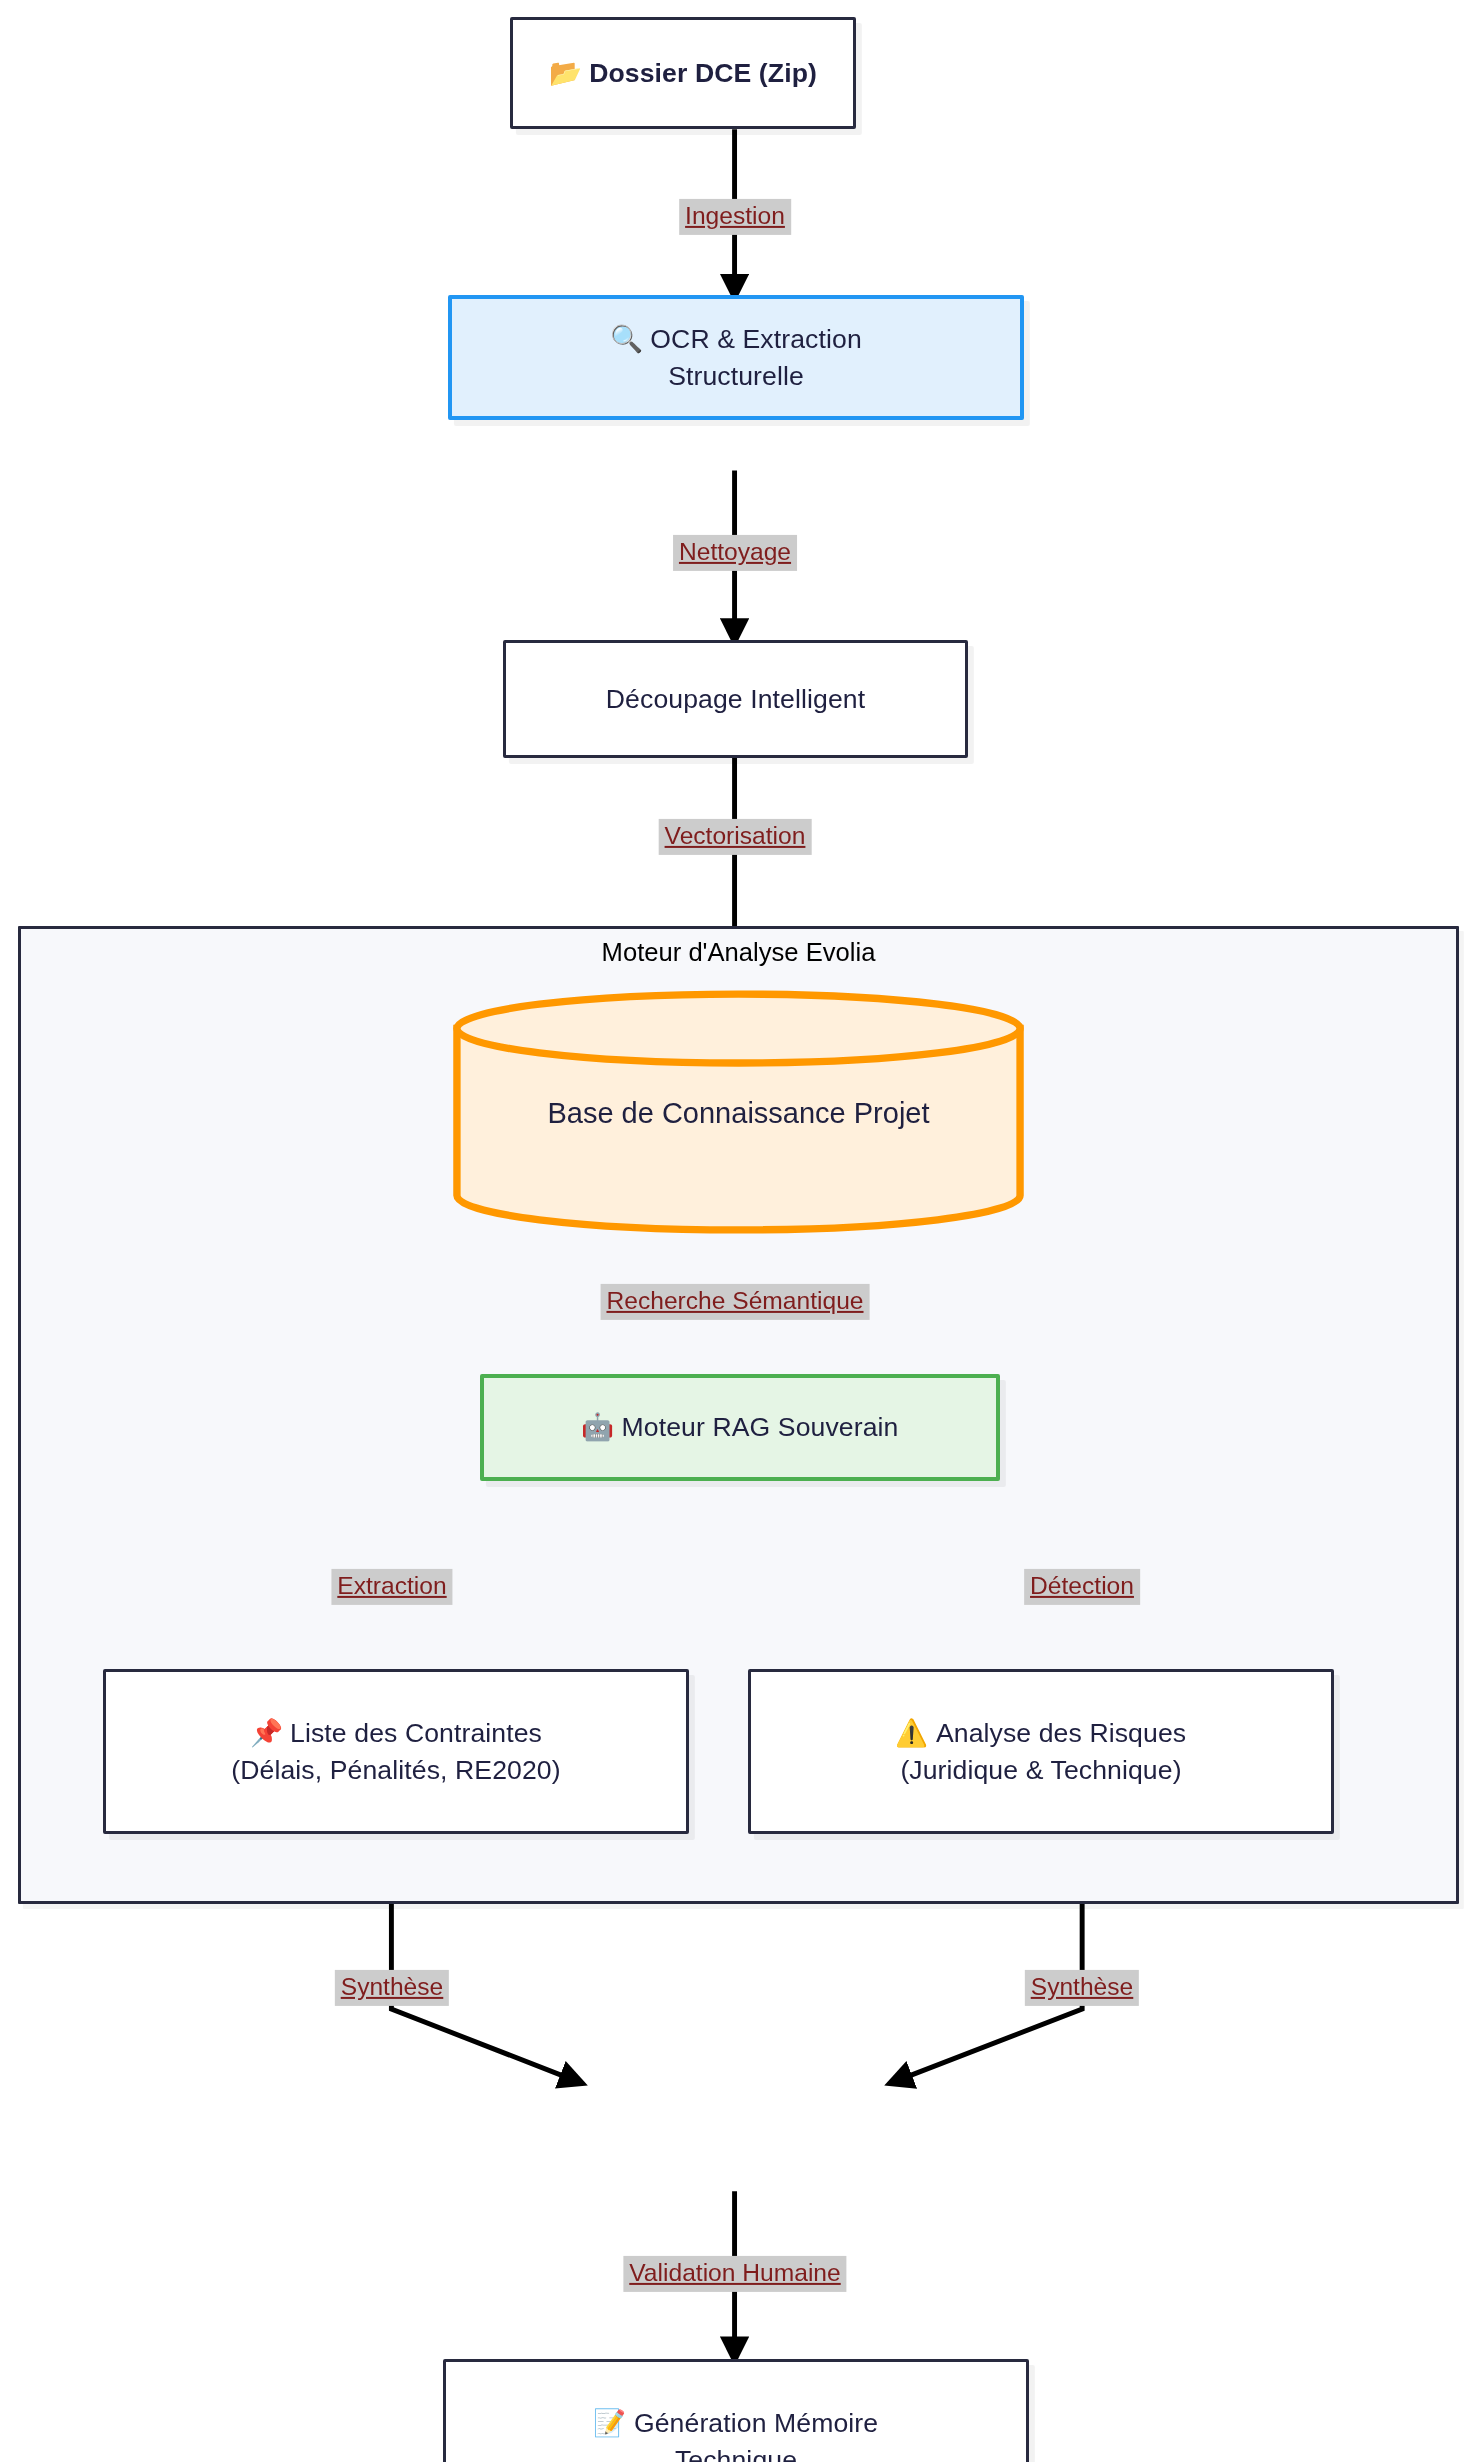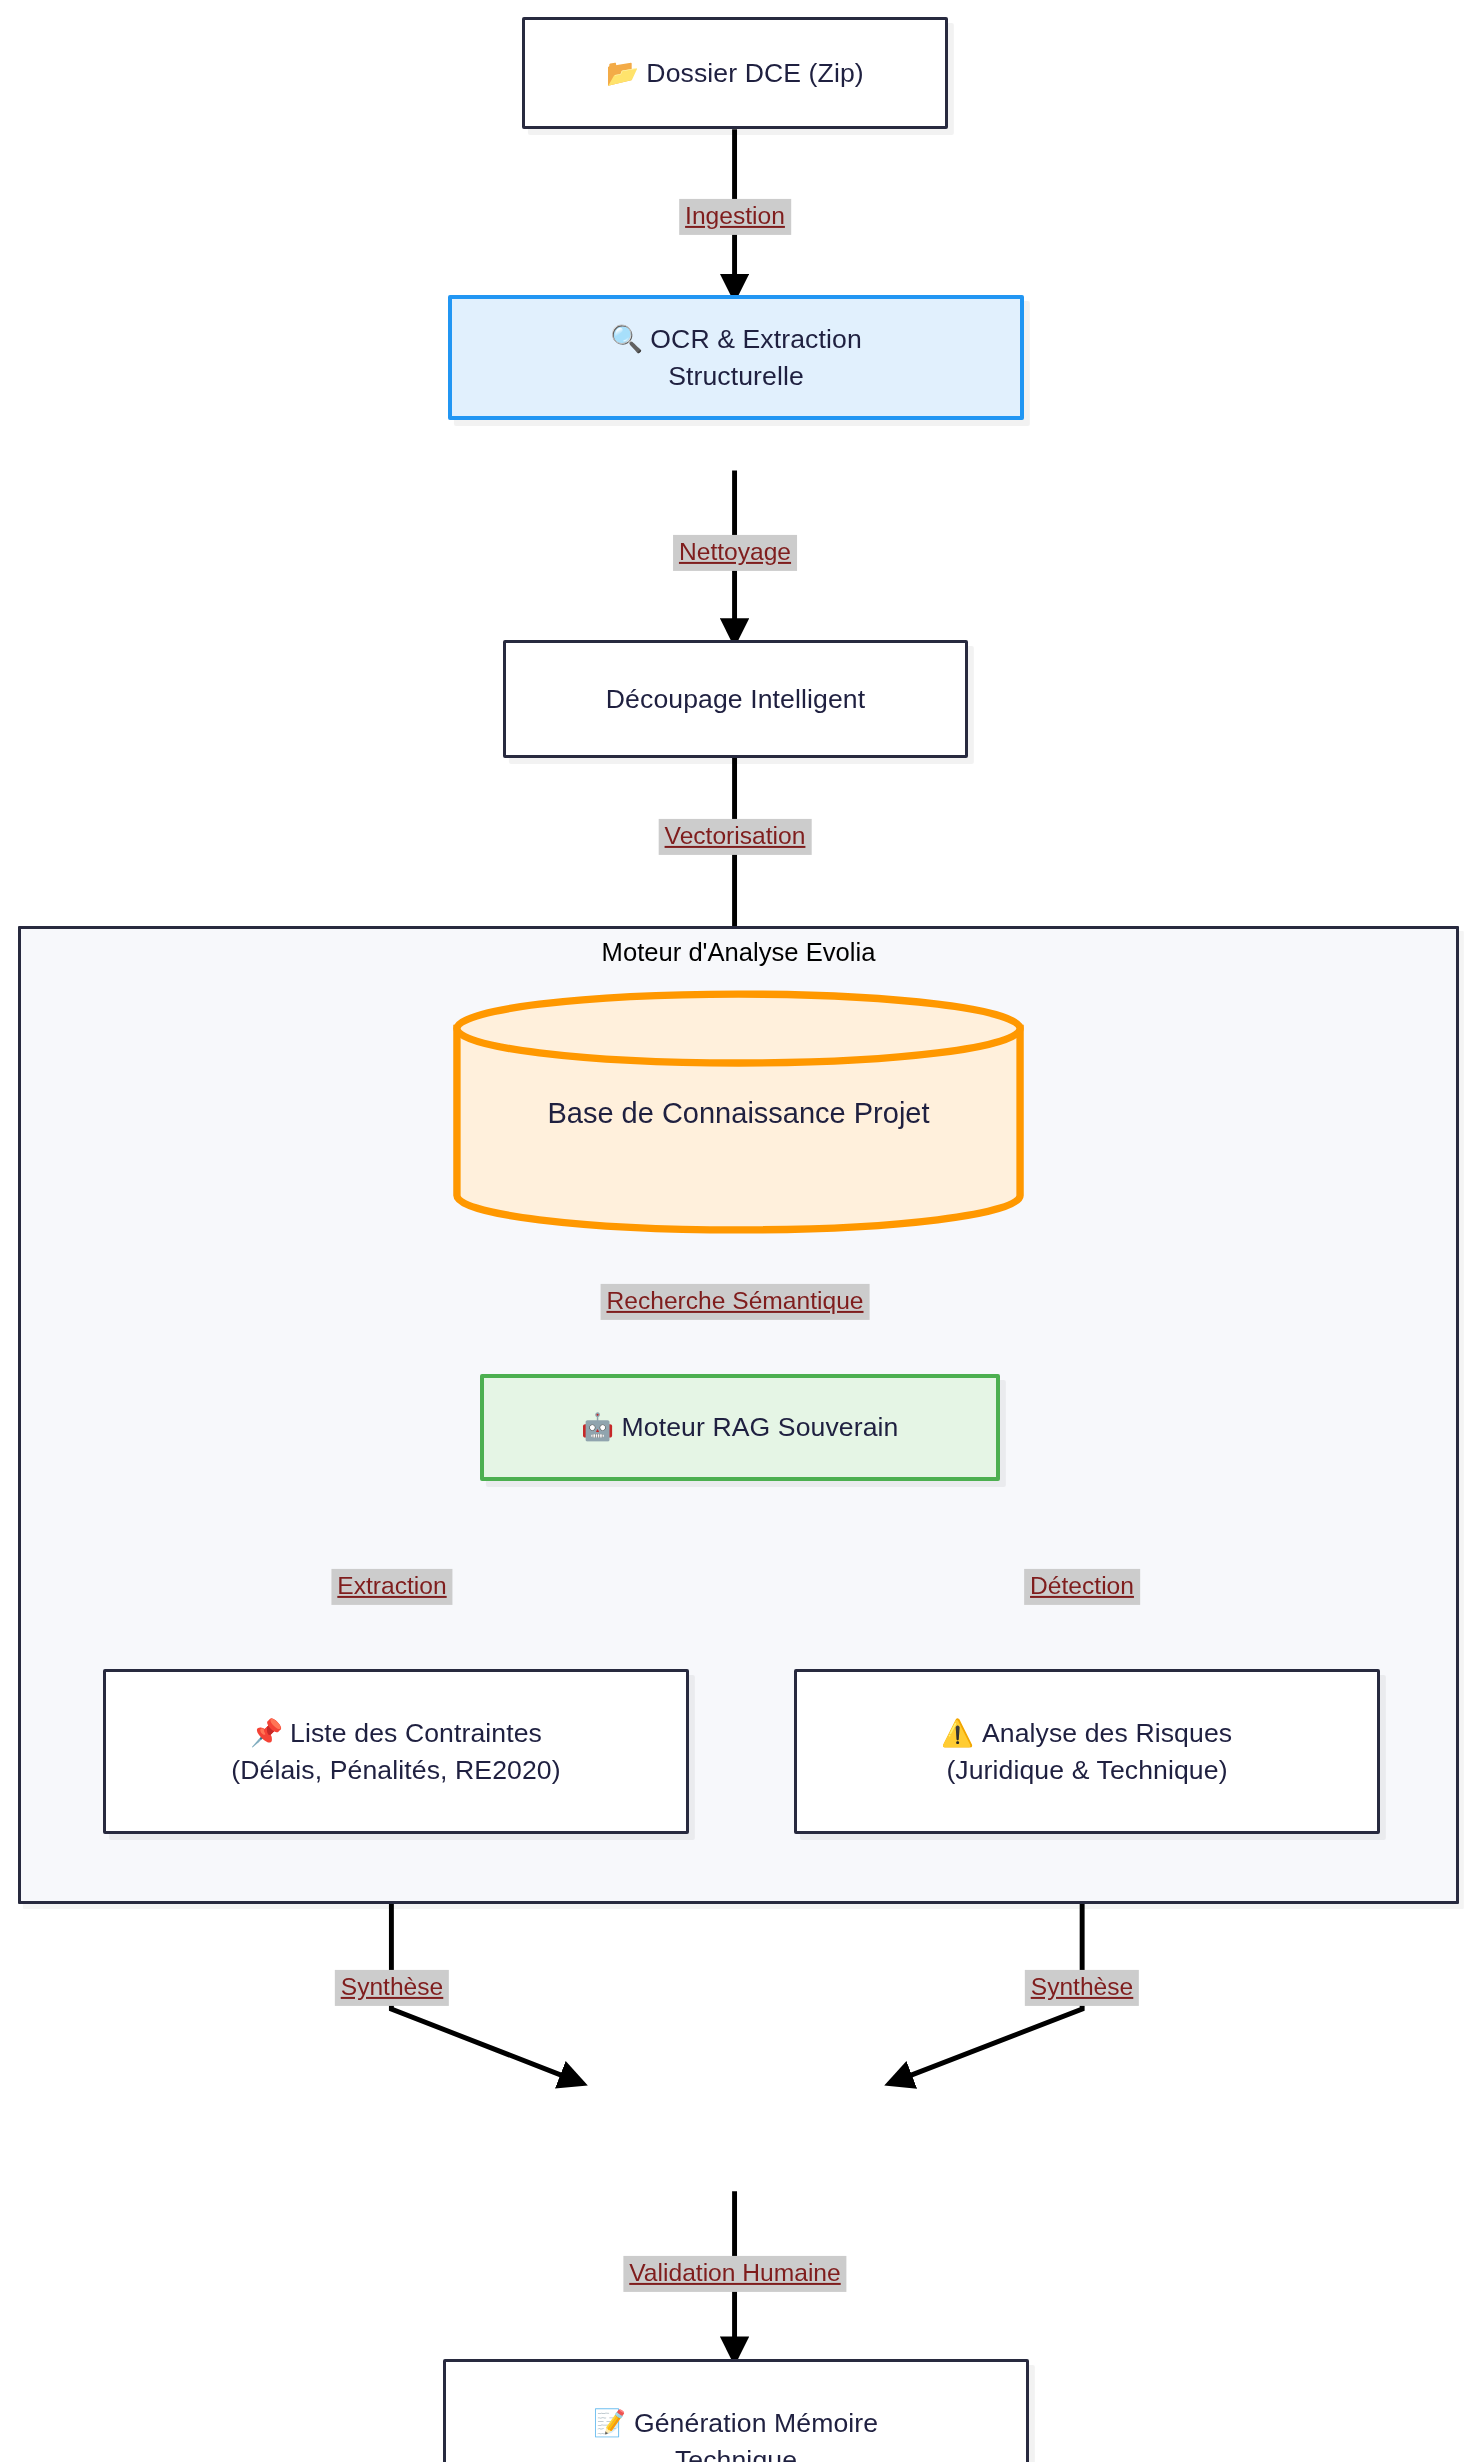--- a/index.html
+++ b/index.html
@@ -153,21 +153,21 @@
 
     <path class="edge-line" d="M 2198 3725 L 2198 4080 L 1810 4230" marker-end="url(#arrow)"></path>
 
     <path class="edge-line" d="M 1492 4450 L 1492 4790" marker-end="url(#arrow)"></path>
   </svg>
 
   <div class="subgraph" style="left:17.7px; top:926px; width:1441px; height:978px;">
   </div>
   <div class="subgraph-title" style="top:938px;">Moteur d'Analyse Evolia</div>
 
-  <div class="node node-default" style="left:522px; top:17px; width:426px; height:112px;">
+  <div class="node node-default" style="left:510px; top:17px; width:346px; height:112px;font-weight:bold;">
     <span class="label">
       <span class="emoji">📂</span><span>Dossier DCE (Zip)</span>
     </span>
   </div>
 
   <div class="node node-ocr" style="left:448px; top:295px; width:576px; height:125px;">
     <span class="label">
       <span class="emoji">🔍</span><span>OCR &amp; Extraction</span><br>
       <span>Structurelle</span>
     </span>
@@ -191,21 +191,21 @@
     </span>
   </div>
 
   <div class="node node-default" style="left:103px; top:1669px; width:586px; height:165px;">
     <span class="label">
       <span class="emoji">📌</span><span>Liste des Contraintes</span><br>
       <span>(Délais, Pénalités, RE2020)</span>
     </span>
   </div>
 
-  <div class="node node-default" style="left:794px; top:1669px; width:586px; height:165px;">
+  <div class="node node-default" style="left:748px; top:1669px; width:586px; height:165px;">
     <span class="label">
       <span class="emoji">⚠️</span><span>Analyse des Risques</span><br>
       <span>(Juridique &amp; Technique)</span>
     </span>
   </div>
 
 
   <div class="node node-default" style="left:443px; top:2359px; width:586px; height:165px;">
     <span class="label">
       <span class="emoji">📝</span><span>Génération Mémoire</span><br>

